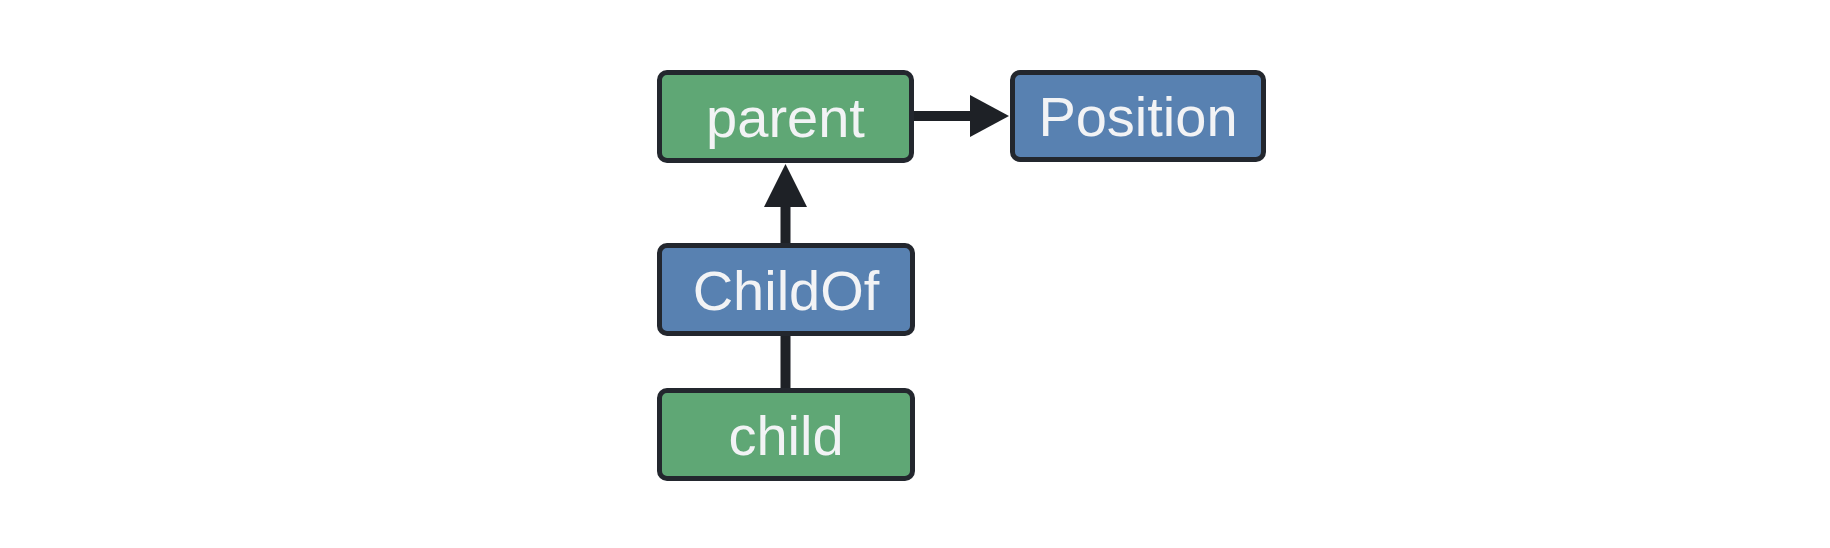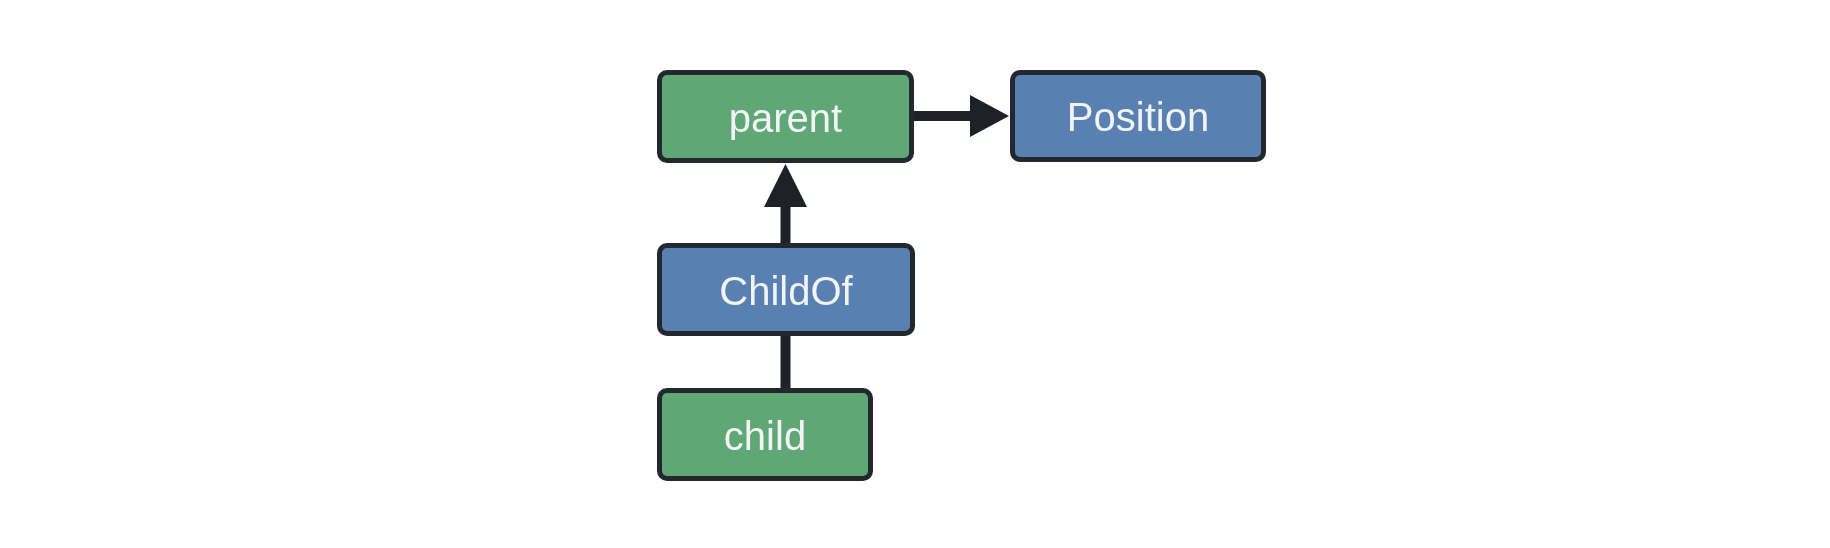--- a/index.html
+++ b/index.html
@@ -37,21 +37,21 @@
     border: 5px solid var(--node-border);
     border-radius: 10px;
     display: flex;
     align-items: center;
     justify-content: center;
   }
   .fill-green { background: var(--node-green); }
   .fill-blue  { background: var(--node-blue); }
   .node-label {
     color: var(--label-text);
-    font-size: 40px;
+    font-size: 56px;
     line-height: 1;
     white-space: nowrap;
     padding-top: 2px;
   }
 </style>
 </head>
 <body>
 
 <div class="canvas">
 
@@ -77,17 +77,17 @@
   </div>
 
   <div class="node fill-blue" style="left:1010px; top:70px; width:256px; height:92px;">
     <span class="node-label">Position</span>
   </div>
 
   <div class="node fill-blue" style="left:657px; top:243px; width:258px; height:93px;">
     <span class="node-label">ChildOf</span>
   </div>
 
-  <div class="node fill-green" style="left:657px; top:388px; width:216px; height:93px;">
+  <div class="node fill-green" style="left:657px; top:388px; width:258px; height:93px;">
     <span class="node-label">child</span>
   </div>
 
 </div>
 
 </body></html>

